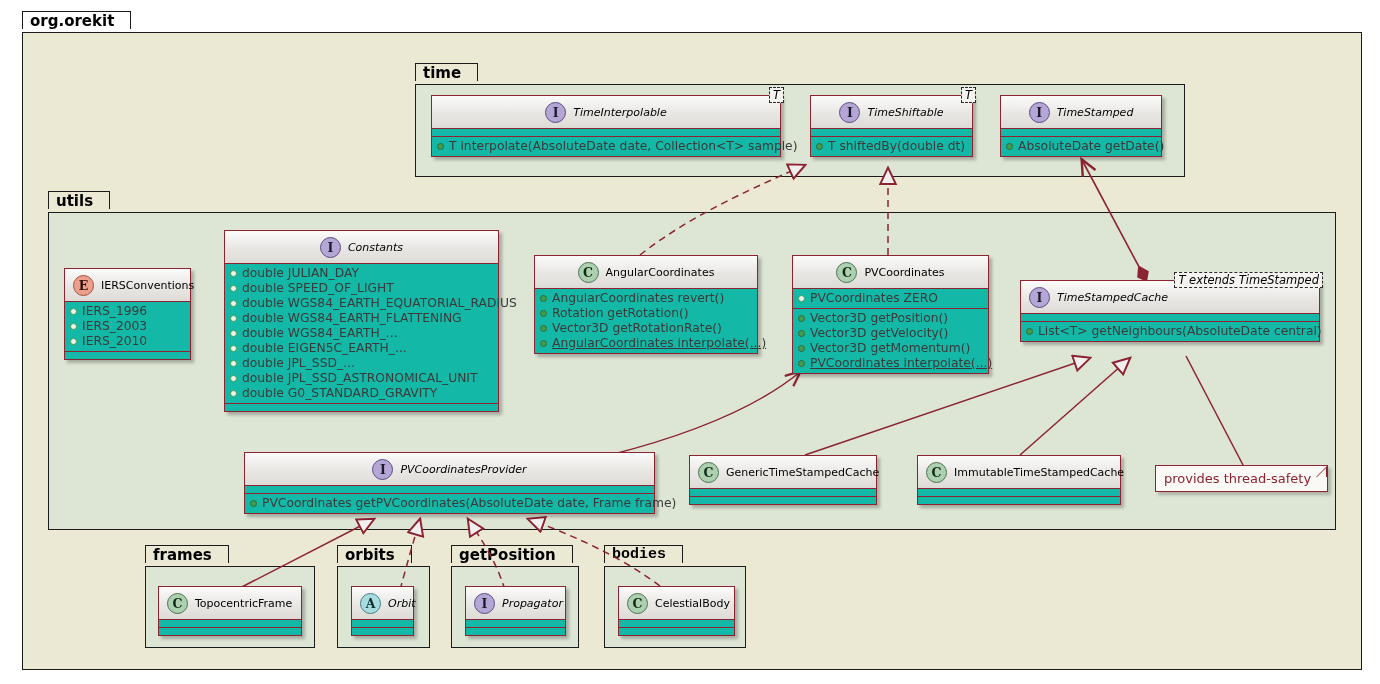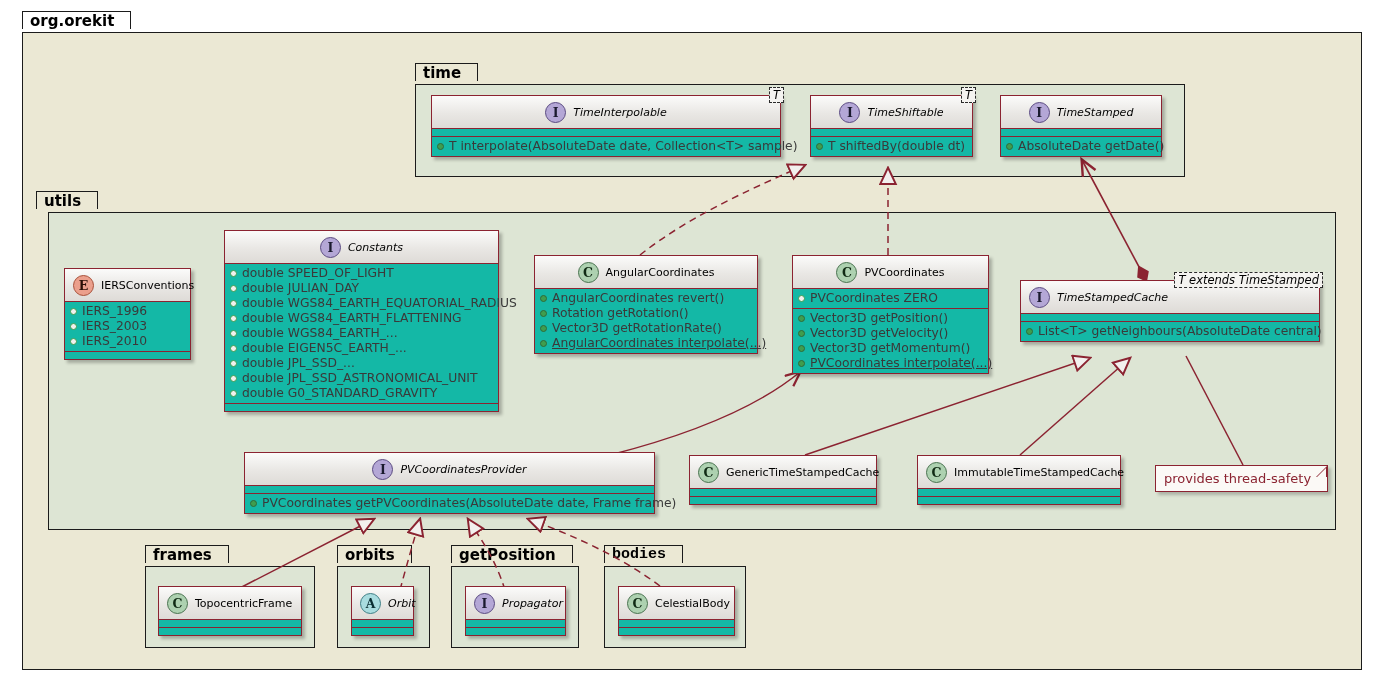--- a/index.html
+++ b/index.html
@@ -71,21 +71,21 @@
   <div class="pkg-tab" style="left:22px;top:11px;">
     <span>org.orekit</span>
   </div>
 
   <div class="pkg pkg-inner" style="left:415px;top:84px;width:770px;height:93px;"></div>
   <div class="pkg-tab" style="left:415px;top:63px;">
     <span>time</span>
   </div>
 
   <div class="pkg pkg-inner" style="left:48px;top:212px;width:1288px;height:318px;"></div>
-  <div class="pkg-tab" style="left:36px;top:191px;align-items:center;">
+  <div class="pkg-tab" style="left:48px;top:191px;align-items:center;">
     <span>utils</span>
   </div>
 
   <div class="pkg pkg-inner" style="left:145px;top:566px;width:170px;height:82px;"></div>
   <div class="pkg-tab" style="left:145px;top:545px;">
     <span>frames</span>
   </div>
 
   <div class="pkg pkg-inner" style="left:337px;top:566px;width:93px;height:82px;"></div>
   <div class="pkg-tab" style="left:337px;top:545px;">
@@ -216,25 +216,25 @@
   </div>
 
   <div class="cls" style="left:224px;top:230px;width:275px;">
     <div class="cls-hdr">
       <span class="badge badge-I">I</span>
       <span class="cls-name italic">Constants</span>
     </div>
     <div class="compartment">
       <div class="member">
           <span class="dot dot-hollow"></span>
+          <span class="txt">double JULIAN_DAY</span>
+        </div>
+      <div class="member">
+          <span class="dot dot-hollow"></span>
           <span class="txt">double SPEED_OF_LIGHT</span>
-        </div>
-      <div class="member">
-          <span class="dot dot-hollow"></span>
-          <span class="txt">double JULIAN_DAY</span>
         </div>
       <div class="member">
           <span class="dot dot-hollow"></span>
           <span class="txt">double WGS84_EARTH_EQUATORIAL_RADIUS</span>
         </div>
       <div class="member">
           <span class="dot dot-hollow"></span>
           <span class="txt">double WGS84_EARTH_FLATTENING</span>
         </div>
       <div class="member">

